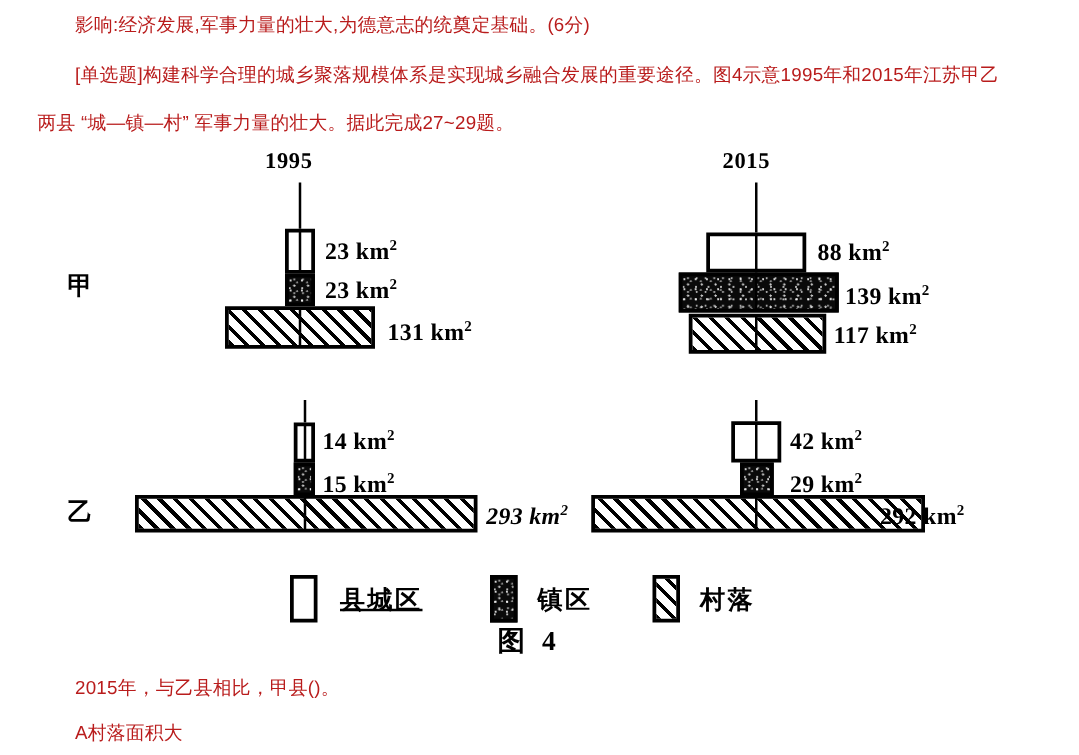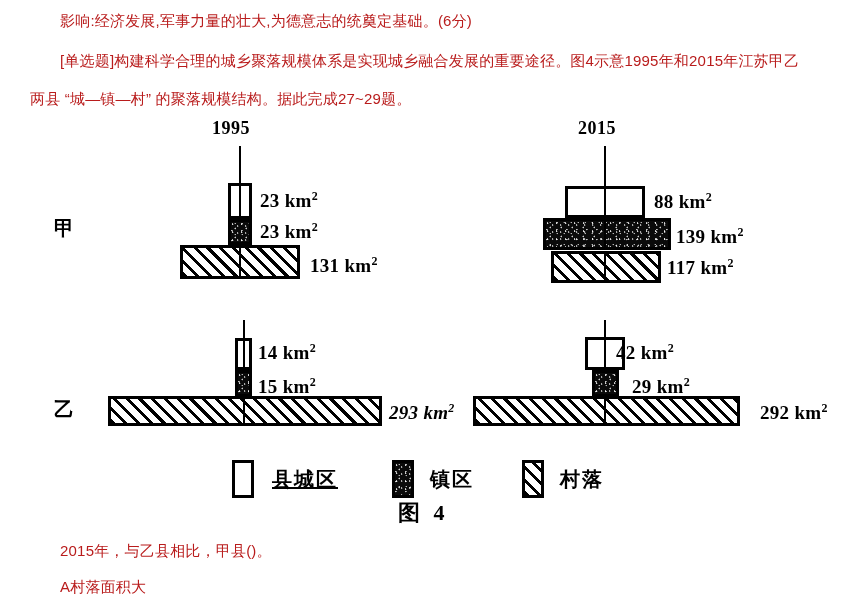--- a/index.html
+++ b/index.html
@@ -137,21 +137,21 @@
     letter-spacing: 4px;
   }
 </style>
 </head>
 <body>
 
 <div class="prose" id="para-impact">影响:经济发展,军事力量的壮大,为德意志的统奠定基础。(6分)</div>
 
 <div class="prose" id="para-question">[单选题]构建科学合理的城乡聚落规模体系是实现城乡融合发展的重要途径。图4示意1995年和2015年江苏甲乙</div>
 
-<div class="prose" id="para-question2">两县 “城—镇—村” 的聚落规模结构。据此完成27~29题。</div>
+<div class="prose" id="para-question2">两县 “城—镇—村” 军事力量的壮大。据此完成27~29题。</div>
 
 <div id="figure">
 
   <div class="fig-text row-label" style="left:54px; top:215px;">甲</div>
   <div class="fig-text row-label" style="left:54px; top:396px;">乙</div>
 
   <div>
     <div class="fig-text year-title" style="left:212px; top:118px;">1995</div>
     <div class="stem" style="left:239px; top:146px; height:40px;"></div>
 
@@ -197,28 +197,28 @@
     <div class="bar village" style="left:108px; top:396px; width:274px; height:30px;"></div>
     <div class="divider" style="left:243px; top:398px; height:26px;"></div>
     <div class="fig-text value-label" style="left:389px; top:401px;font-style:italic;">293 km<sup>2</sup></div>
   </div>
 
   <div>
     <div class="stem" style="left:604px; top:320px; height:20px;"></div>
 
     <div class="bar county" style="left:585px; top:337px; width:40px; height:33px;"></div>
     <div class="divider" style="left:604px; top:339px; height:30px;"></div>
-    <div class="fig-text value-label" style="left:616px; top:341px;">42 km<sup>2</sup></div>
+    <div class="fig-text value-label" style="left:632px; top:341px;">42 km<sup>2</sup></div>
 
     <div class="bar town" style="left:592px; top:370px; width:27px; height:27px;"></div>
     <div class="fig-text value-label" style="left:632px; top:375px;">29 km<sup>2</sup></div>
 
     <div class="bar village" style="left:473px; top:396px; width:267px; height:30px;"></div>
     <div class="divider" style="left:604px; top:398px; height:26px;"></div>
-    <div class="fig-text value-label" style="left:760px; top:401px;">292 km<sup>2</sup></div>
+    <div class="fig-text value-label" style="left:704px; top:401px;">292 km<sup>2</sup></div>
   </div>
 
   <div id="legend-row">
 
     <div class="legend-swatch bar county" style="left:232px; top:460px;"></div>
     <div class="legend-label" style="left:272px; top:466px;text-decoration:underline;">县城区</div>
 
     <div class="legend-swatch bar town" style="left:392px; top:460px;"></div>
     <div class="legend-label" style="left:430px; top:466px;">镇区</div>
 

